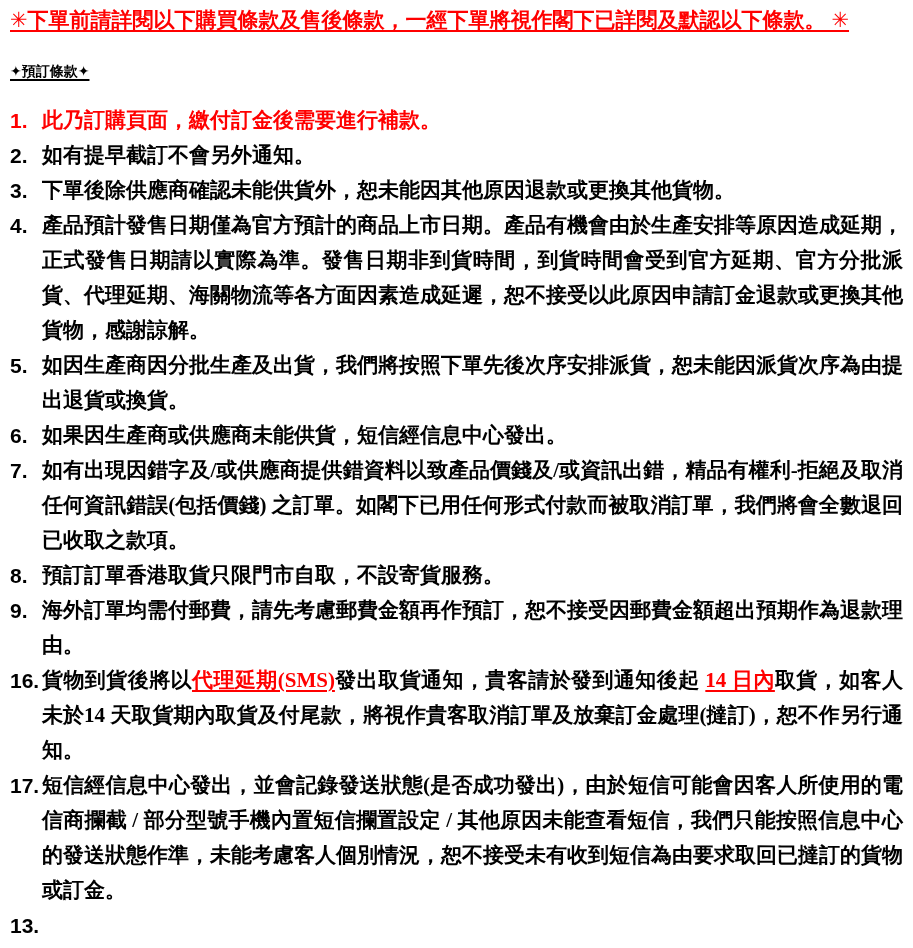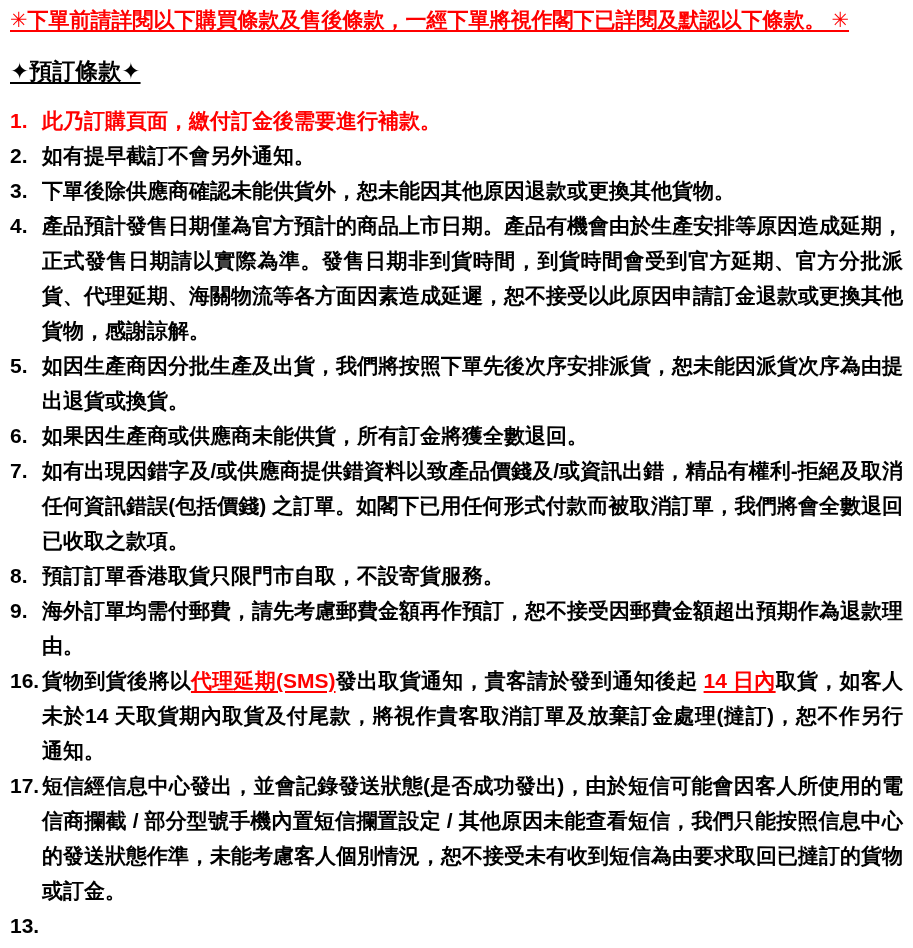--- a/index.html
+++ b/index.html
@@ -21,21 +21,21 @@
   .header {
     color: var(--red, #ff0000);
     font-size: 21px;
     line-height: 24px;
     text-decoration: underline;
     text-decoration-thickness: 2px;
     text-underline-offset: 3px;
   }
   .section-title {
     margin-top: 27px;
-    font-size: 23px;
+    font-size: 14px;
     line-height: 25px;
     display: inline-block;
     text-decoration: underline;
     text-decoration-thickness: 2px;
     text-underline-offset: 3px;
   }
   .terms {
     margin: 19px 0 0 0;
     padding: 0;
     list-style: none;
@@ -46,20 +46,21 @@
     font-size: 21px;
     line-height: 35px;
   }
   .num {
     flex: 0 0 32px;
     width: 32px;
   }
   .txt {
     flex: 1 1 auto;
     text-align: justify;
+    font-family: Liberation Serif, serif;
   }
   .seg-red { color: var(--red, #ff0000); }
   .seg-red-underline {
     color: var(--red, #ff0000);
     text-decoration: underline;
     text-decoration-thickness: 2px;
     text-underline-offset: 3px;
   }
 </style>
 </head>
@@ -86,21 +87,21 @@
       <li class="item">
         <span class="num">4.</span>
         <div class="txt"><span>產品預計發售日期僅為官方預計的商品上市日期。產品有機會由於生產安排等原因造成延期，正式發售日期請以實際為準。發售日期非到貨時間，到貨時間會受到官方延期、官方分批派貨、代理延期、海關物流等各方面因素造成延遲，恕不接受以此原因申請訂金退款或更換其他貨物，感謝諒解。</span></div>
       </li>
       <li class="item">
         <span class="num">5.</span>
         <div class="txt"><span>如因生產商因分批生產及出貨，我們將按照下單先後次序安排派貨，恕未能因派貨次序為由提出退貨或換貨。</span></div>
       </li>
       <li class="item">
         <span class="num">6.</span>
-        <div class="txt"><span>如果因生產商或供應商未能供貨，所有訂金將獲全數退回。</span></div>
+        <div class="txt"><span>如果因生產商或供應商未能供貨，短信經信息中心發出。</span></div>
       </li>
       <li class="item">
         <span class="num">7.</span>
         <div class="txt"><span>如有出現因錯字及/或供應商提供錯資料以致產品價錢及/或資訊出錯，精品有權利-拒絕及取消任何資訊錯誤(包括價錢) 之訂單。如閣下已用任何形式付款而被取消訂單，我們將會全數退回已收取之款項。</span></div>
       </li>
       <li class="item">
         <span class="num">8.</span>
         <div class="txt"><span>預訂訂單香港取貨只限門市自取，不設寄貨服務。</span></div>
       </li>
       <li class="item">

